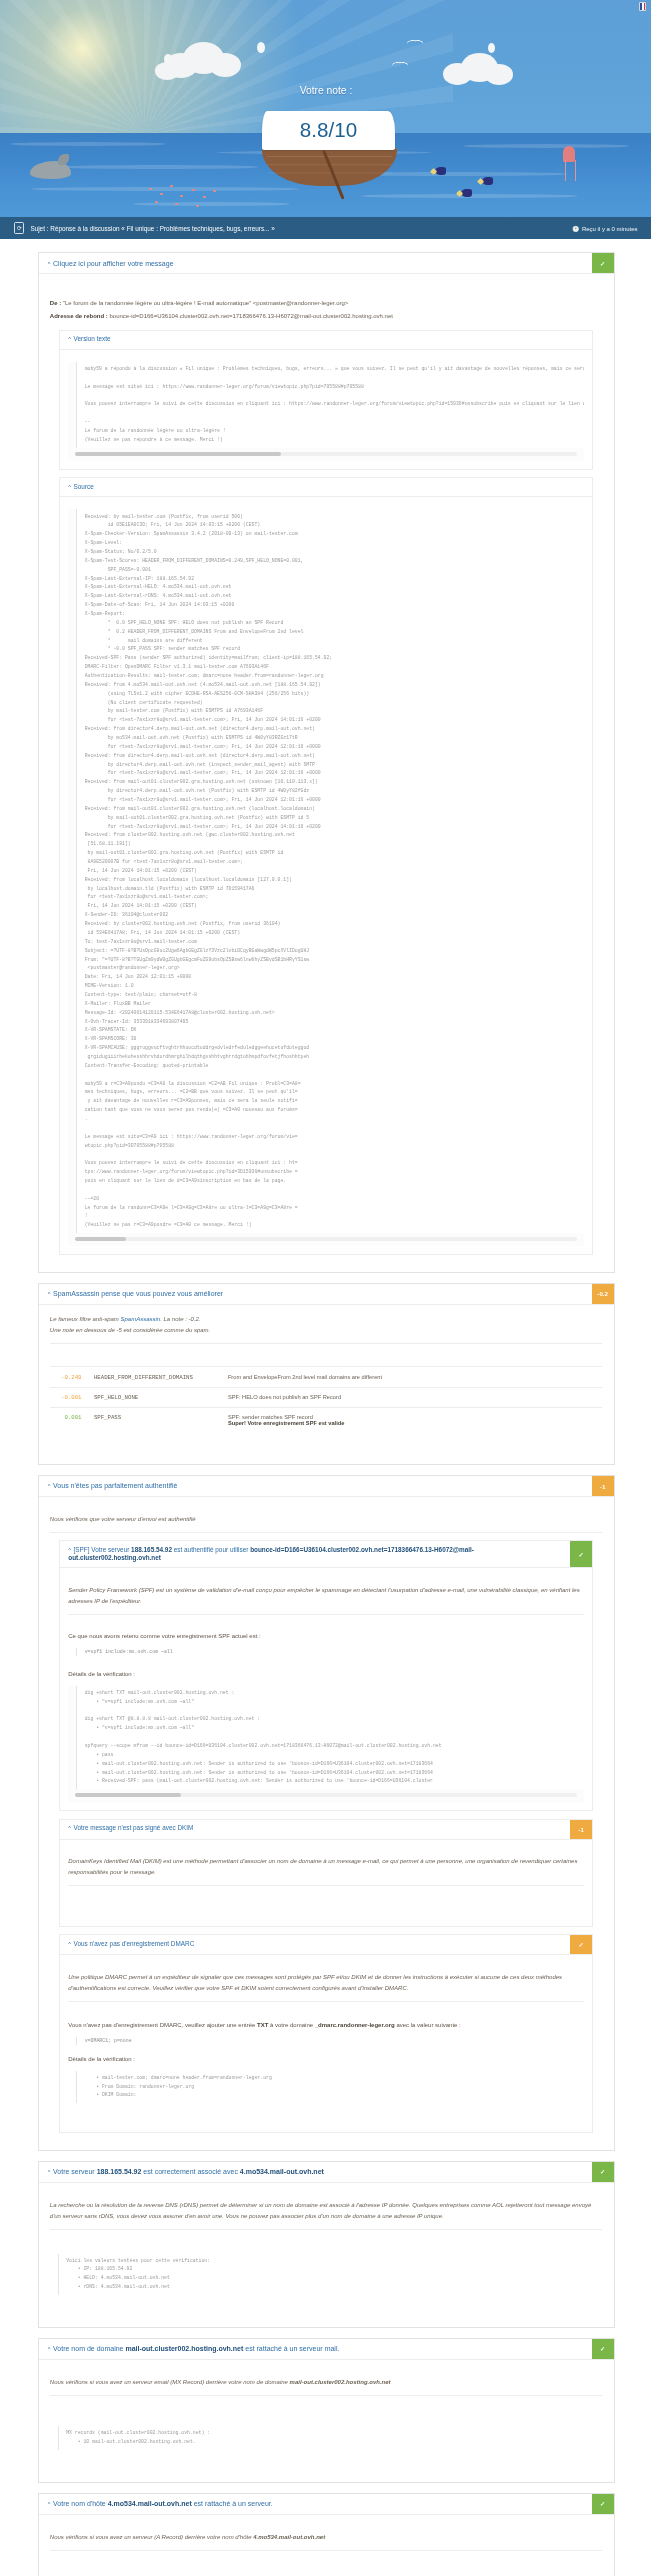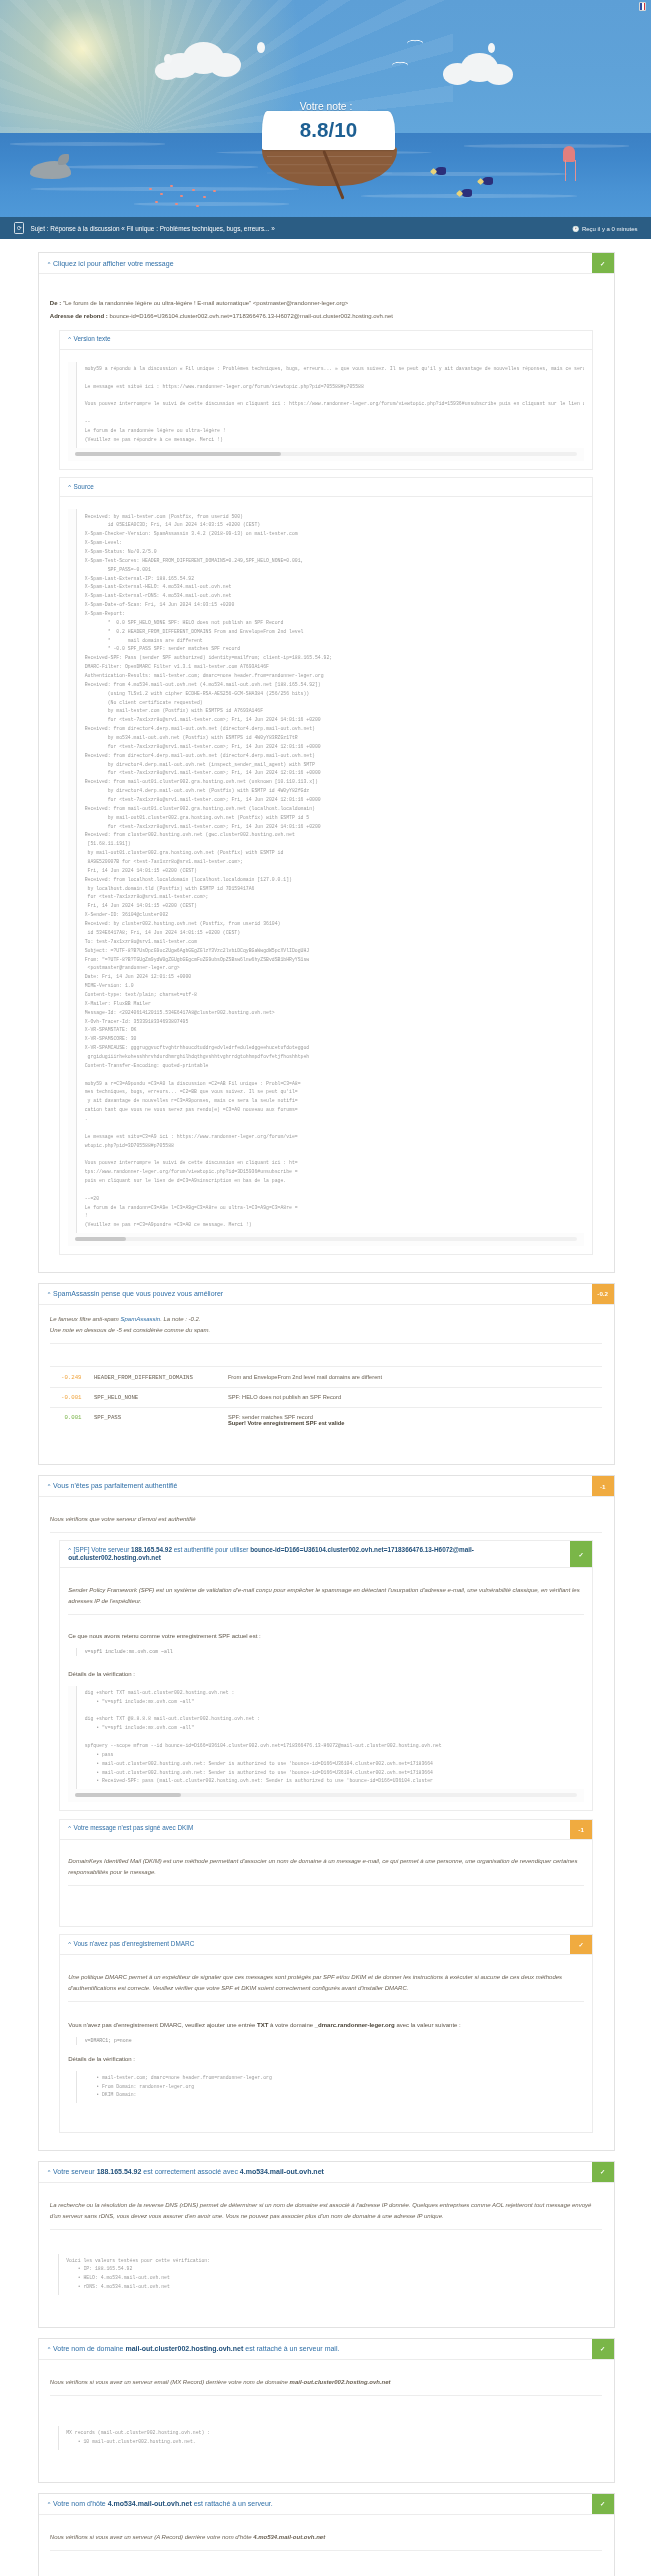--- a/index.html
+++ b/index.html
@@ -52,30 +52,29 @@
     color:#fff;
     font-size:17.5px;
     font-weight:normal;
     letter-spacing:0.1px;
     text-shadow: 0 0.5px 1px rgba(40,80,120,.45);
   }
   .hero-sub {
     position:absolute; top:85px; left:0; width:100%;
     text-align:center; color:#fff; font-size:10.3px;
     text-shadow: 0 0.5px 1px rgba(40,80,120,.45);
-    margin-top: 16px;
   }
   .sail {
     position:absolute; left:262px; top:111px; width:133px; height:39px;
     background:#fff;
     border-radius: 5.2px 7.2px 3.1px 3.1px / 20.6px 20.6px 2.1px 2.1px;
     box-shadow: 0 0.5px 1.5px rgba(0,0,0,.12);
     display:flex; align-items:center; justify-content:center;
   }
-  .score-big { font-size:20.6px; color:#1d5f92; font-weight:bold; line-height:1; }
+  .score-big { font-size:20.6px; color:#1d5f92; font-weight:normal; line-height:1; }
   .boat {
     position:absolute; left:262px; top:147px; width:135px; height:39px;
     background:#8a5c3b;
     border-radius: 3.1px 3.1px 57px 57px / 3.1px 3.1px 36px 36px;
     border-top: 2.1px solid #9a6a45;
   }
   .boat::after{
     content:""; position:absolute; left:5.2px; top:7.2px; right:5.2px; height:1px;
     background:rgba(255,255,255,.12);
     box-shadow:0 8.2px 0 rgba(255,255,255,.10), 0 16.5px 0 rgba(255,255,255,.08);

